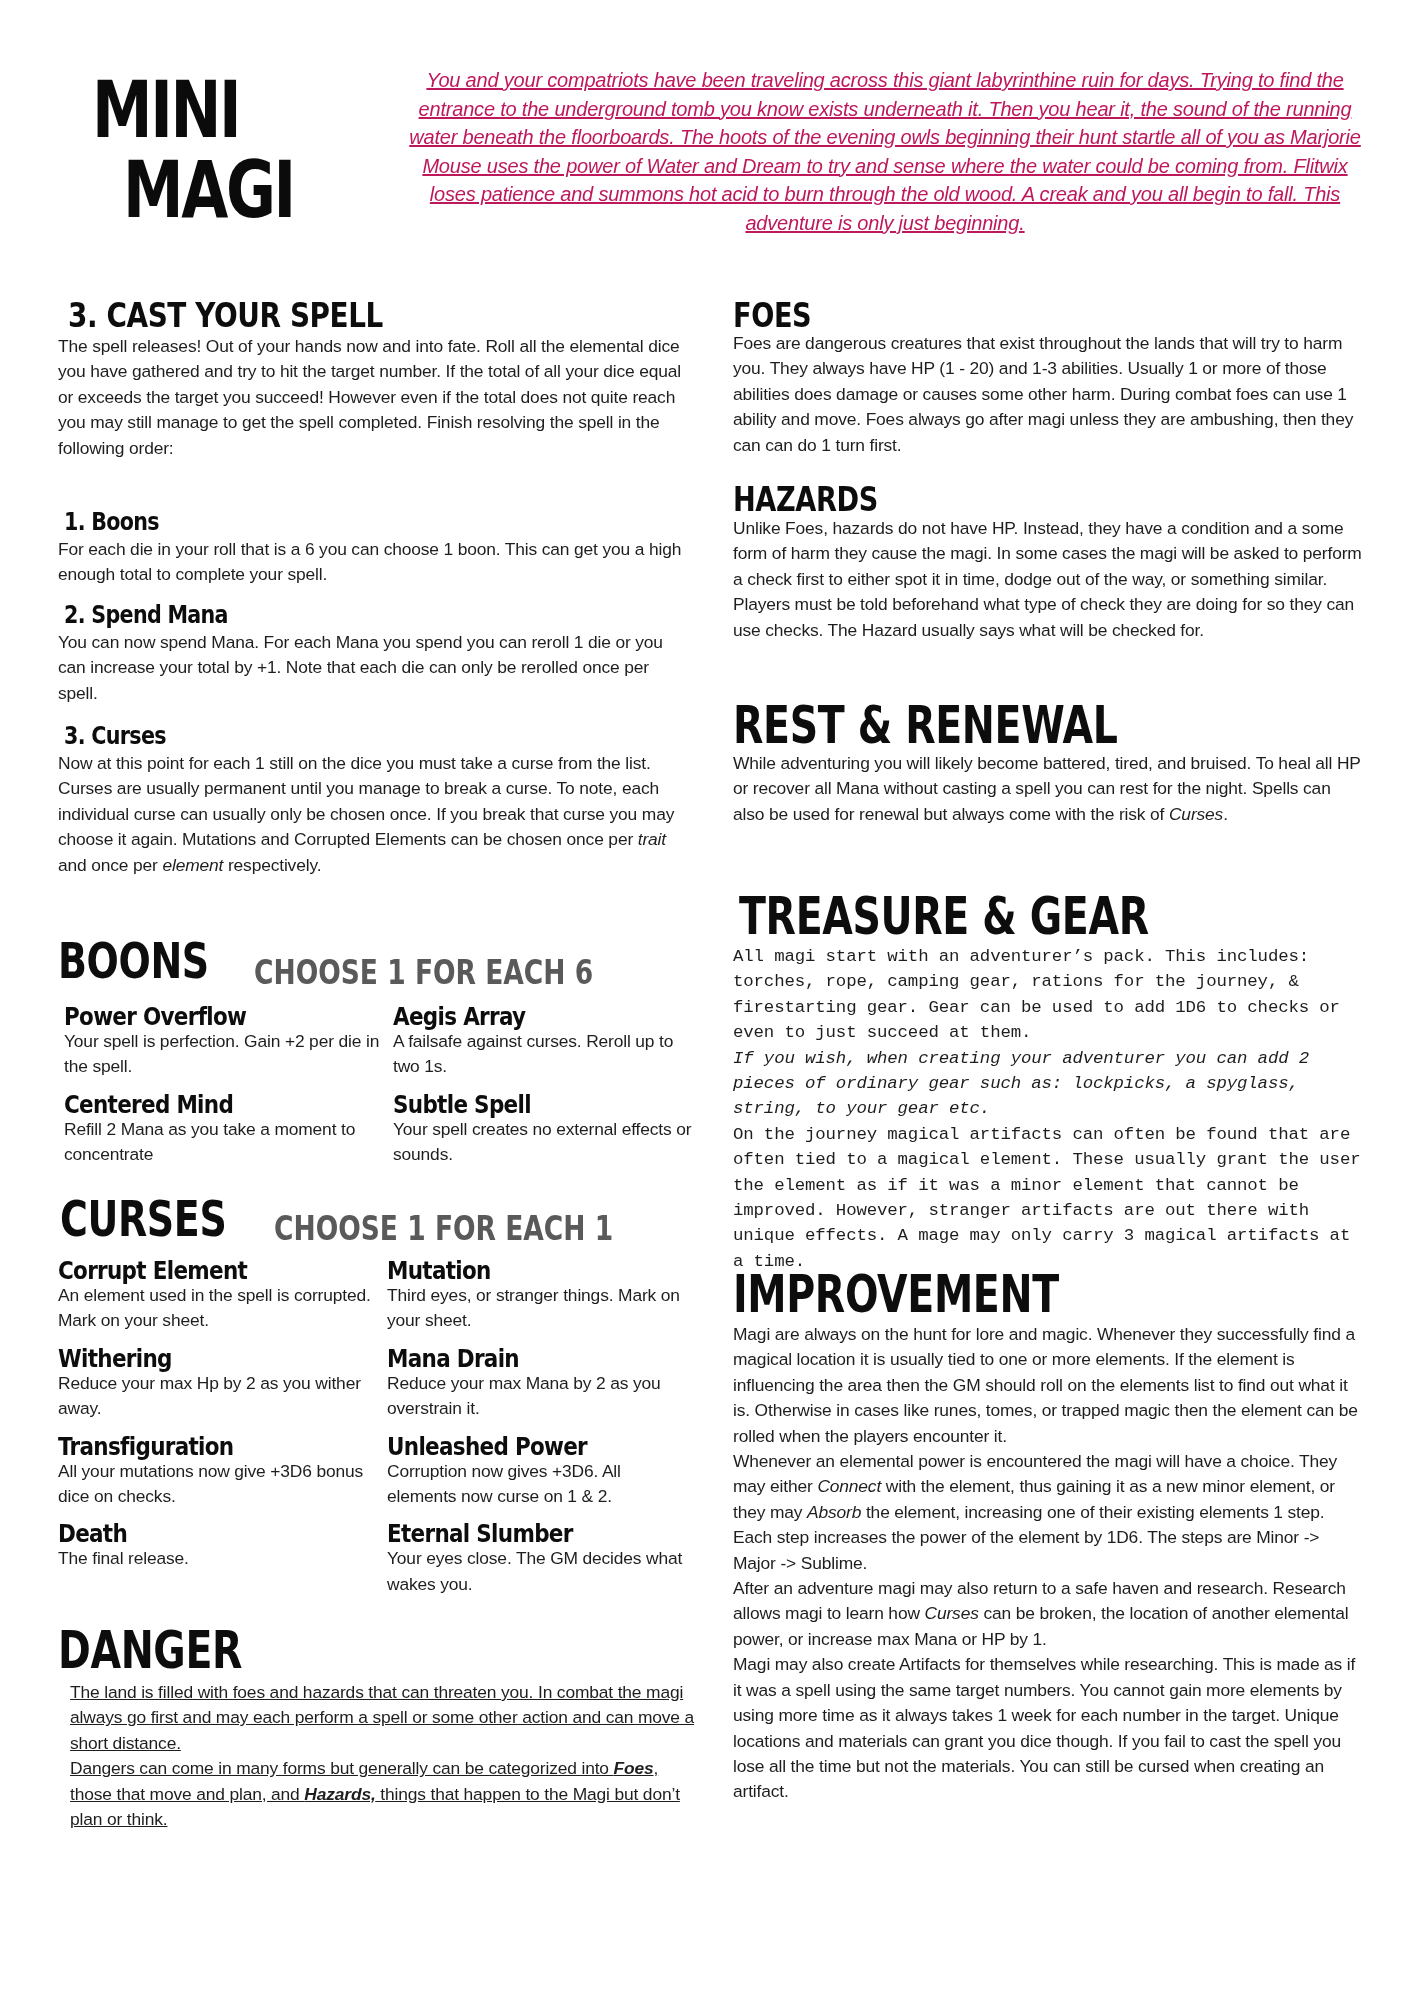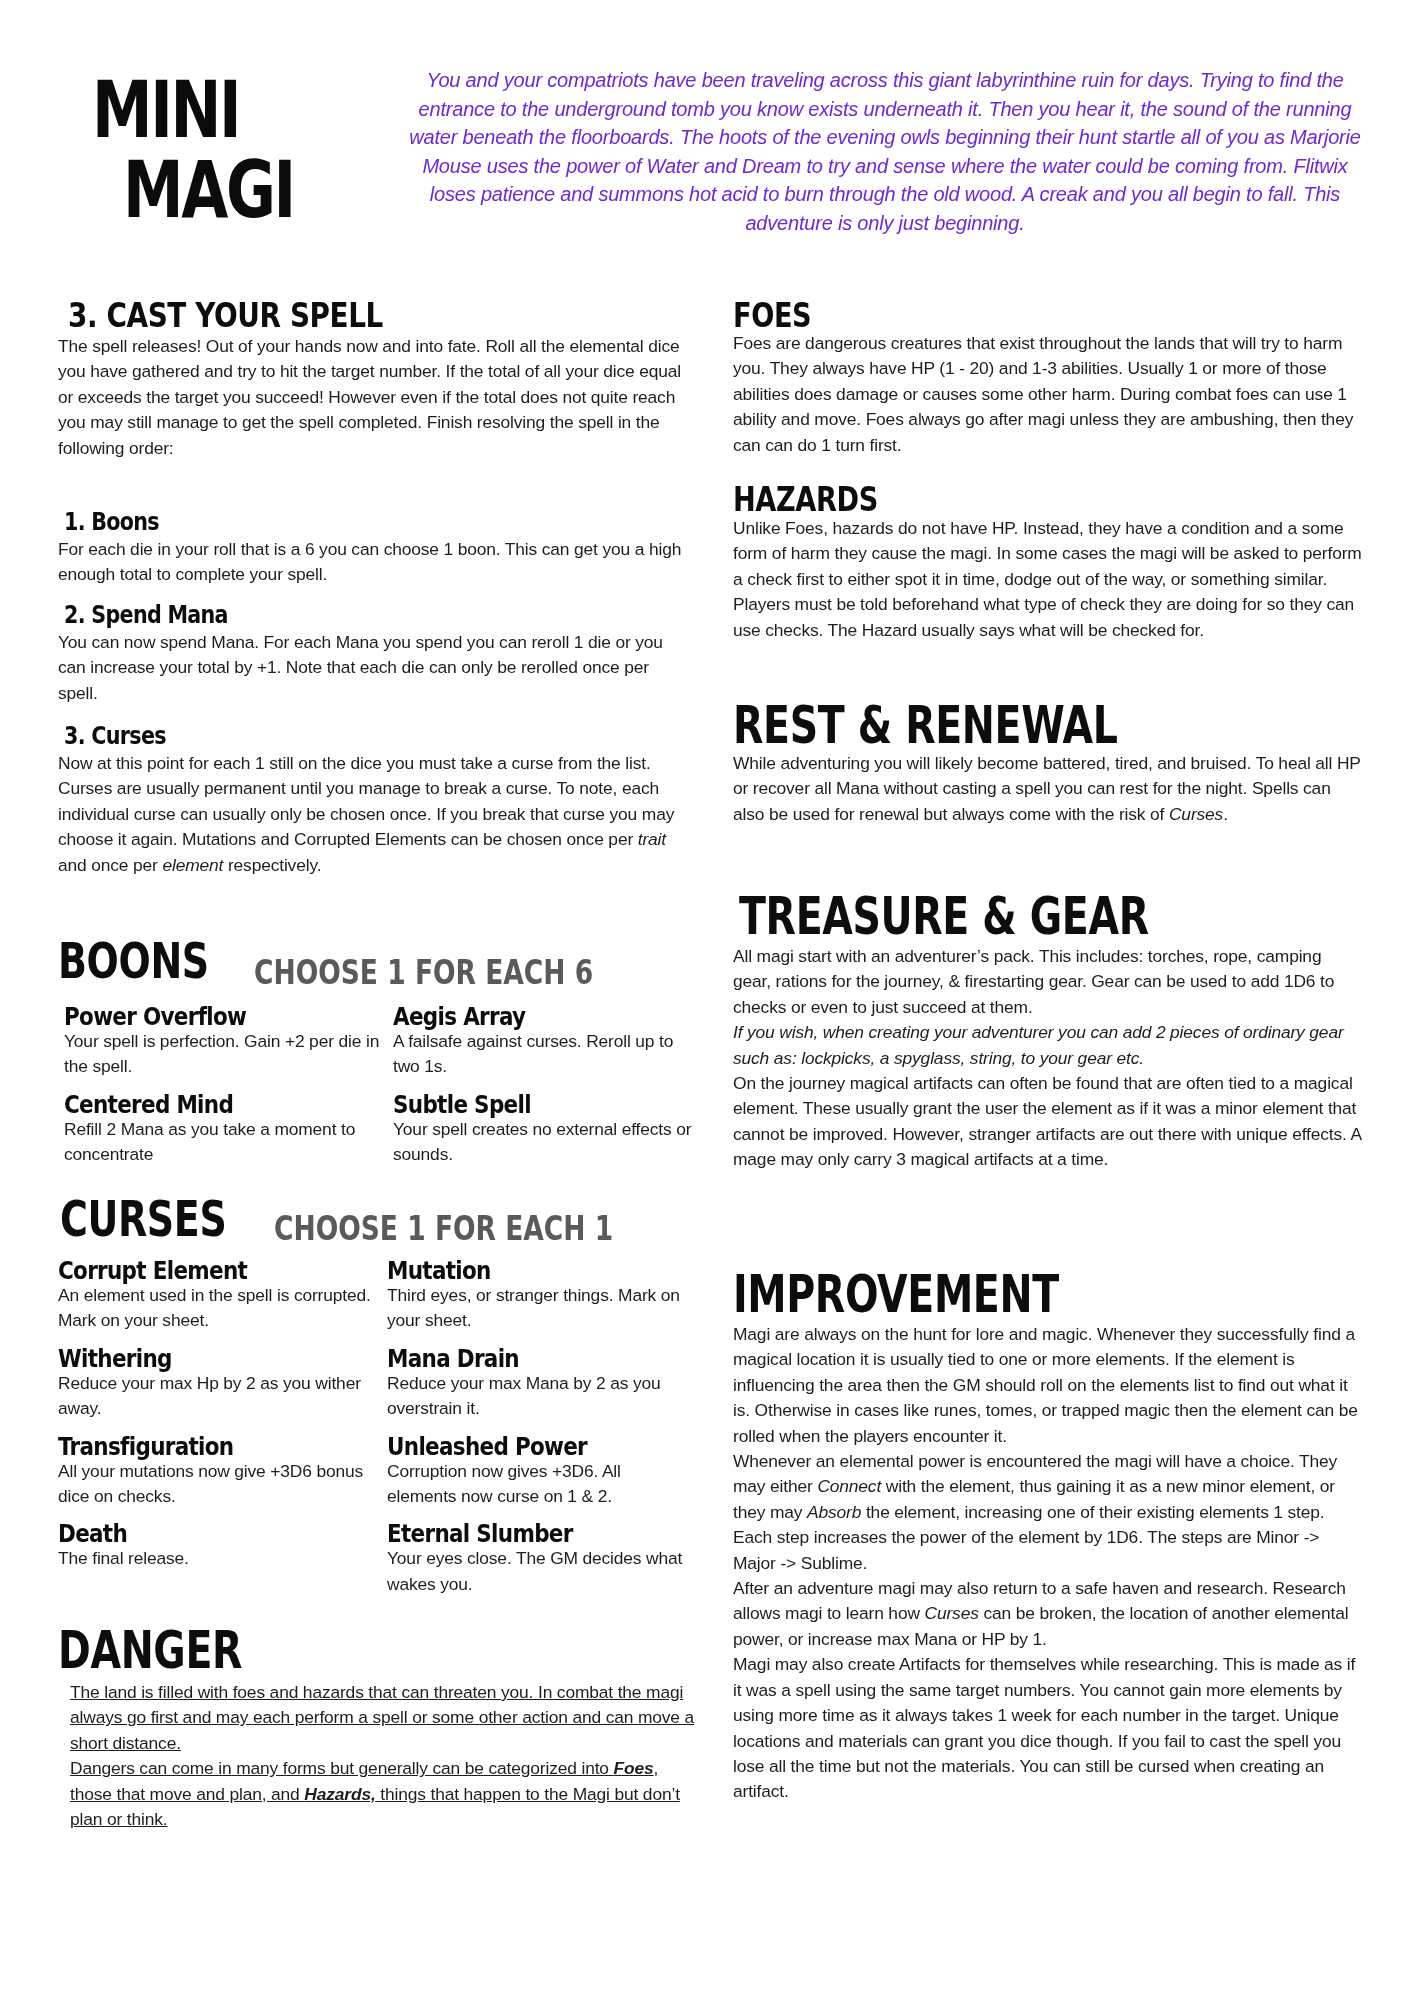--- a/index.html
+++ b/index.html
@@ -3,21 +3,21 @@
 <meta charset="utf-8">
 <style>
   * { box-sizing: border-box; margin: 0; padding: 0; }
   html, body { width: 1414px; height: 2000px; background: #ffffff; }
   body { position: relative; color: #1a1a1a; font-family: "Liberation Sans", sans-serif; overflow: hidden; }
 
   .logo { position: absolute; left: 92px; top: 70px; width: 260px; }
   .logo-line { display: block; font-family: "DejaVu Sans", sans-serif; font-weight: 900; font-size: 78px; line-height: 80px; letter-spacing: -3px; color: #0b0b0b; transform: scaleX(0.78); transform-origin: left top; text-transform: uppercase; }
   .logo-line.second { margin-left: 31px; }
 
-  .intro { position: absolute; left: 405px; top: 66px; width: 960px; text-align: center; font-style: italic; font-size: 20px; line-height: 28.5px; color: #6d28d9; letter-spacing: -0.2px; }
+  .intro { position: absolute; left: 405px; top: 66px; width: 960px; text-align: center; font-style: italic; font-size: 20px; line-height: 28.5px; color: #be185d; letter-spacing: -0.2px; text-decoration: underline; }
 
   .col { position: absolute; top: 0; }
   .col-left { left: 58px; width: 630px; }
   .col-right { left: 733px; width: 630px; }
 
   .body { font-size: 17.4px; line-height: 25.4px; color: #1e1e1e; letter-spacing: -0.15px; }
   .body p + p { }
 
   .h-grunge { font-family: "DejaVu Sans", sans-serif; font-weight: 900; color: #0d0d0d; text-transform: uppercase; letter-spacing: -0.5px; transform-origin: left bottom; display: inline-block; }
   .h-sub { font-family: "DejaVu Sans", sans-serif; font-weight: 900; color: #5a5a5a; text-transform: uppercase; display: inline-block; transform-origin: left bottom; }
@@ -154,21 +154,21 @@
   <div class="abs body" style="left:0; top:516px; width:630px;">Unlike Foes, hazards do not have HP. Instead, they have a condition and a some form of harm they cause the magi. In some cases the magi will be asked to perform a check first to either spot it in time, dodge out of the way, or something similar. Players must be told beforehand what type of check they are doing for so they can use checks. The Hazard usually says what will be checked for.</div>
 
   <div class="abs" style="left:0; top:697px; white-space:nowrap;">
     <span class="h-grunge" style="font-size:52px; line-height:56px; transform:scaleX(0.76);">REST &amp; RENEWAL</span>
   </div>
   <div class="abs body" style="left:0; top:751px; width:630px;"><span>While adventuring you will likely become battered, tired, and bruised. To heal all HP or recover all Mana without casting a spell you can rest for the night. Spells can also be used for renewal but always come with the risk of </span><em>Curses</em><span>.</span></div>
 
   <div class="abs" style="left:0; top:888px; white-space:nowrap;margin-left:6px;">
     <span class="h-grunge" style="font-size:52px; line-height:56px; transform:scaleX(0.76);">TREASURE &amp; GEAR</span>
   </div>
-  <div class="abs body" style="left:0; top:944px; width:630px;">
+  <div class="abs body" style="left:0; top:944px; width:630px;font-family:Liberation Mono, monospace;">
     <p>All magi start with an adventurer’s pack. This includes: torches, rope, camping gear, rations for the journey, &amp; firestarting gear. Gear can be used to add 1D6 to checks or even to just succeed at them.</p>
     <p><em>If you wish, when creating your adventurer you can add 2 pieces of ordinary gear such as: lockpicks, a spyglass, string, to your gear etc.</em></p>
     <p>On the journey magical artifacts can often be found that are often tied to a magical element. These usually grant the user the element as if it was a minor element that cannot be improved. However, stranger artifacts are out there with unique effects. A mage may only carry 3 magical artifacts at a time.</p>
   </div>
 
   <div class="abs" style="left:0; top:1266px; white-space:nowrap;">
     <span class="h-grunge" style="font-size:52px; line-height:56px; transform:scaleX(0.76);">IMPROVEMENT</span>
   </div>
   <div class="abs body" style="left:0; top:1322px; width:630px;">
     <p>Magi are always on the hunt for lore and magic. Whenever they successfully find a magical location it is usually tied to one or more elements. If the element is influencing the area then the GM should roll on the elements list to find out what it is. Otherwise in cases like runes, tomes, or trapped magic then the element can be rolled when the players encounter it.</p>

